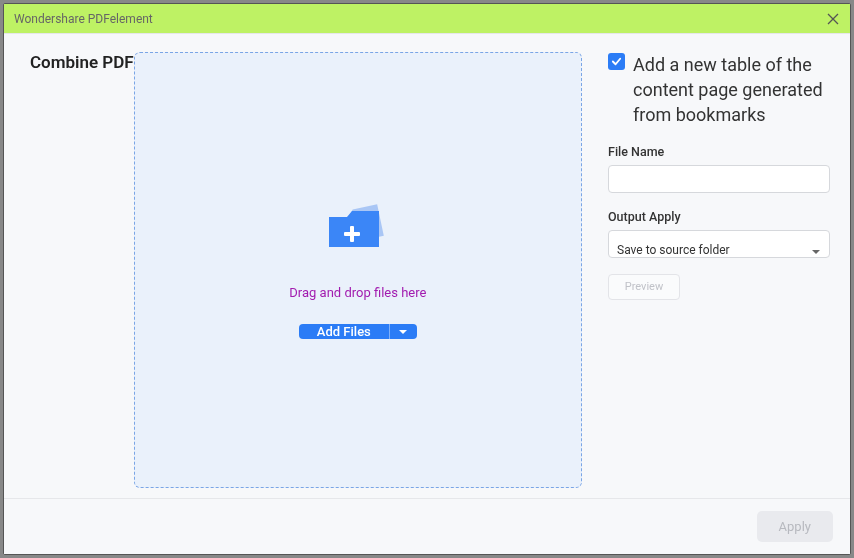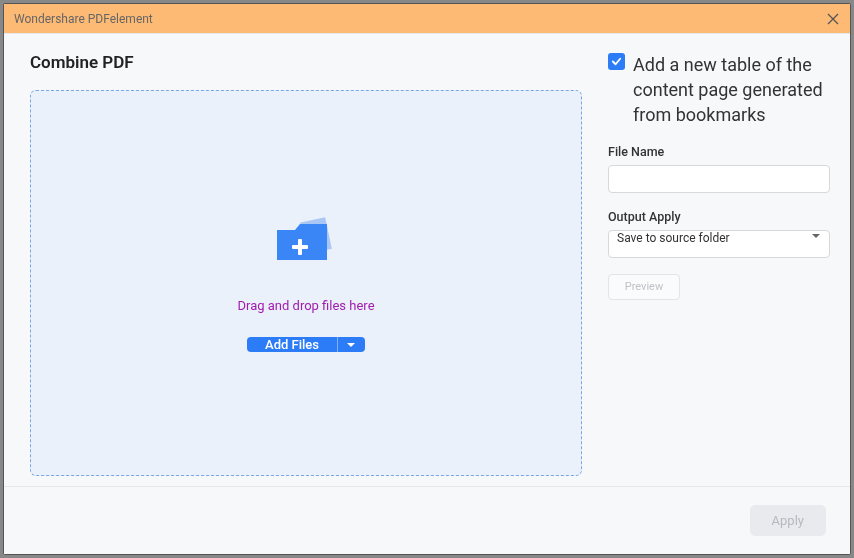--- a/index.html
+++ b/index.html
@@ -1,42 +1,42 @@
 <!DOCTYPE html>
 <html><head>
 <meta charset="utf-8">
 <style>
   * { box-sizing: border-box; margin: 0; padding: 0; font-family: -apple-system, BlinkMacSystemFont, "Segoe UI", Roboto, sans-serif; }
   body { width: 854px; height: 558px; background: #888; padding: 3px; overflow: hidden; }
   .window { width: 100%; height: 100%; background: #f7f8fa; border: 1px solid #555; border-radius: 2px; display: flex; flex-direction: column; }
-  .titlebar { height: 30px; background: #fdba74; border-bottom: 1px solid #e6e7ea; display: flex; align-items: center; padding: 0 10px; position: relative; }
+  .titlebar { height: 30px; background: #bef264; border-bottom: 1px solid #e6e7ea; display: flex; align-items: center; padding: 0 10px; position: relative; }
   .titlebar-text { font-size: 12px; color: #666; }
   .close-btn { position: absolute; right: 6px; top: 4px; width: 22px; height: 22px; display: flex; align-items: center; justify-content: center; cursor: pointer; }
   .close-btn svg { width: 12px; height: 12px; }
   .content { flex: 1; display: flex; }
-  .left { flex: 1; padding: 18px 18px 10px 26px; display: flex; flex-direction: column; }
+  .left { flex: 1; padding: 18px 18px 10px 26px; display: flex; flex-direction: row; }
   .section-title { font-size: 17px; font-weight: 600; color: #222; margin-bottom: 18px; }
   .dropzone { flex: 1; border: 1.5px dashed #7aa5e6; border-radius: 6px; background: #eaf1fb; display: flex; flex-direction: column; align-items: center; justify-content: center; }
   .folder-icon { width: 70px; height: 56px; position: relative; margin-bottom: 28px; }
   .dz-text { font-size: 13px; color: #a21caf; margin-bottom: 24px; }
   .add-files-group { display: flex; }
   .add-files-btn { background: #2b7cf6; color: #fff; font-size: 13px; font-weight: 500; border: none; border-radius: 4px 0 0 4px; padding: 0 18px; cursor: pointer; }
   .add-files-dd { background: #2b7cf6; border: none; border-left: 1px solid rgba(255,255,255,0.4); border-radius: 0 4px 4px 0; width: 28px; display: flex; align-items: center; justify-content: center; cursor: pointer; }
   .add-files-dd svg { width: 10px; height: 10px; fill: #fff; }
   .right { width: 250px; padding: 18px 20px 10px 8px; display: flex; flex-direction: column; gap: 16px; }
   .checkbox-row { display: flex; gap: 8px; align-items: flex-start; }
   .cb { width: 17px; height: 17px; background: #2b7cf6; border-radius: 3px; display: flex; align-items: center; justify-content: center; flex-shrink: 0; cursor: pointer; margin-top: 1px; }
   .cb svg { width: 11px; height: 11px; }
   .cb-label { font-size: 18px; color: #333; line-height: 1.4; }
   .field-label { font-size: 12.5px; color: #333; font-weight: 500; margin-bottom: 6px; }
   .text-input { width: 100%; border: 1px solid #d6d8dc; border-radius: 4px; height: 28px; padding: 0 8px; font-size: 12px; background: #fff; }
-  .select { width: 100%; border: 1px solid #d6d8dc; border-radius: 4px; height: 28px; padding: 0 8px; background: #fff; display: flex; align-items: flex-start; justify-content: space-between; cursor: pointer; font-size: 12px; color: #333; }
+  .select { width: 100%; border: 1px solid #d6d8dc; border-radius: 4px; height: 28px; padding: 0 8px; background: #fff; display: flex; align-items: flex-end; justify-content: space-between; cursor: pointer; font-size: 12px; color: #333; }
   .select svg { width: 10px; height: 10px; fill: #666; }
   .preview-btn { width: 72px; height: 26px; border: 1px solid #e3e4e8; background: #fafbfc; color: #c0c2c8; border-radius: 4px; font-size: 11px; cursor: default; }
-  .footer { height: 68px; border-top: 1px solid #e6e7ea; display: flex; justify-content: flex-end; align-items: center; padding: 0 24px; background: #f7f8fa; }
+  .footer { height: 56px; border-top: 1px solid #e6e7ea; display: flex; justify-content: flex-end; align-items: center; padding: 0 17px; background: #f7f8fa; }
   .apply-btn { background: #e9eaee; color: #b7b9bf; border: none; border-radius: 5px; padding: 8px 22px; font-size: 13px; cursor: default; }
 </style>
 </head>
 <body>
 
 <div class="window">
   <div class="titlebar">
     <span class="titlebar-text">Wondershare PDFelement</span>
     <div class="close-btn">
       <svg viewBox="0 0 12 12">

